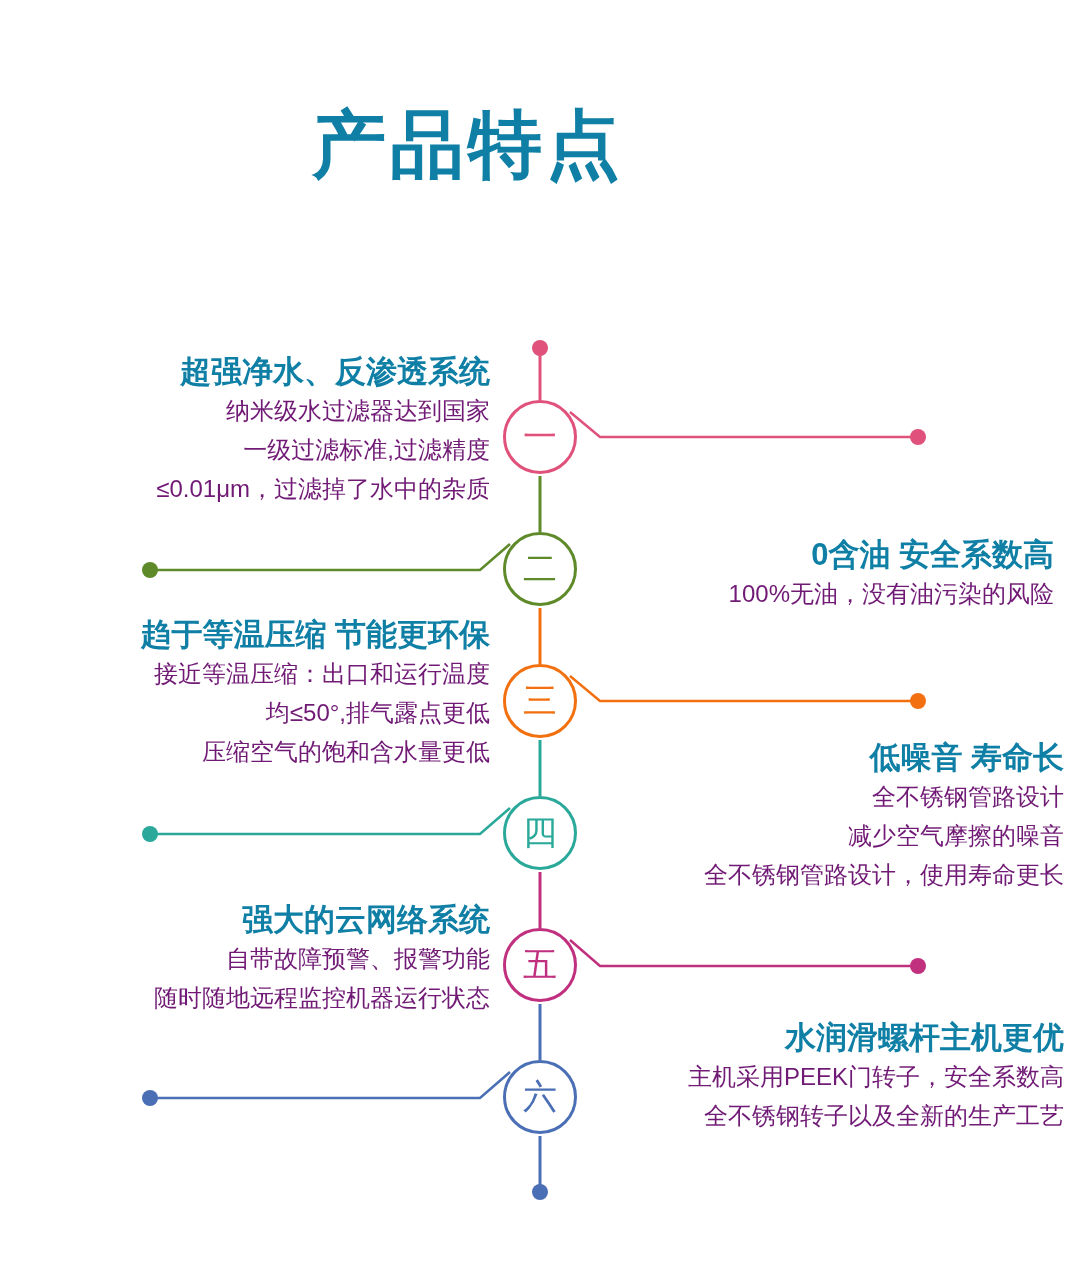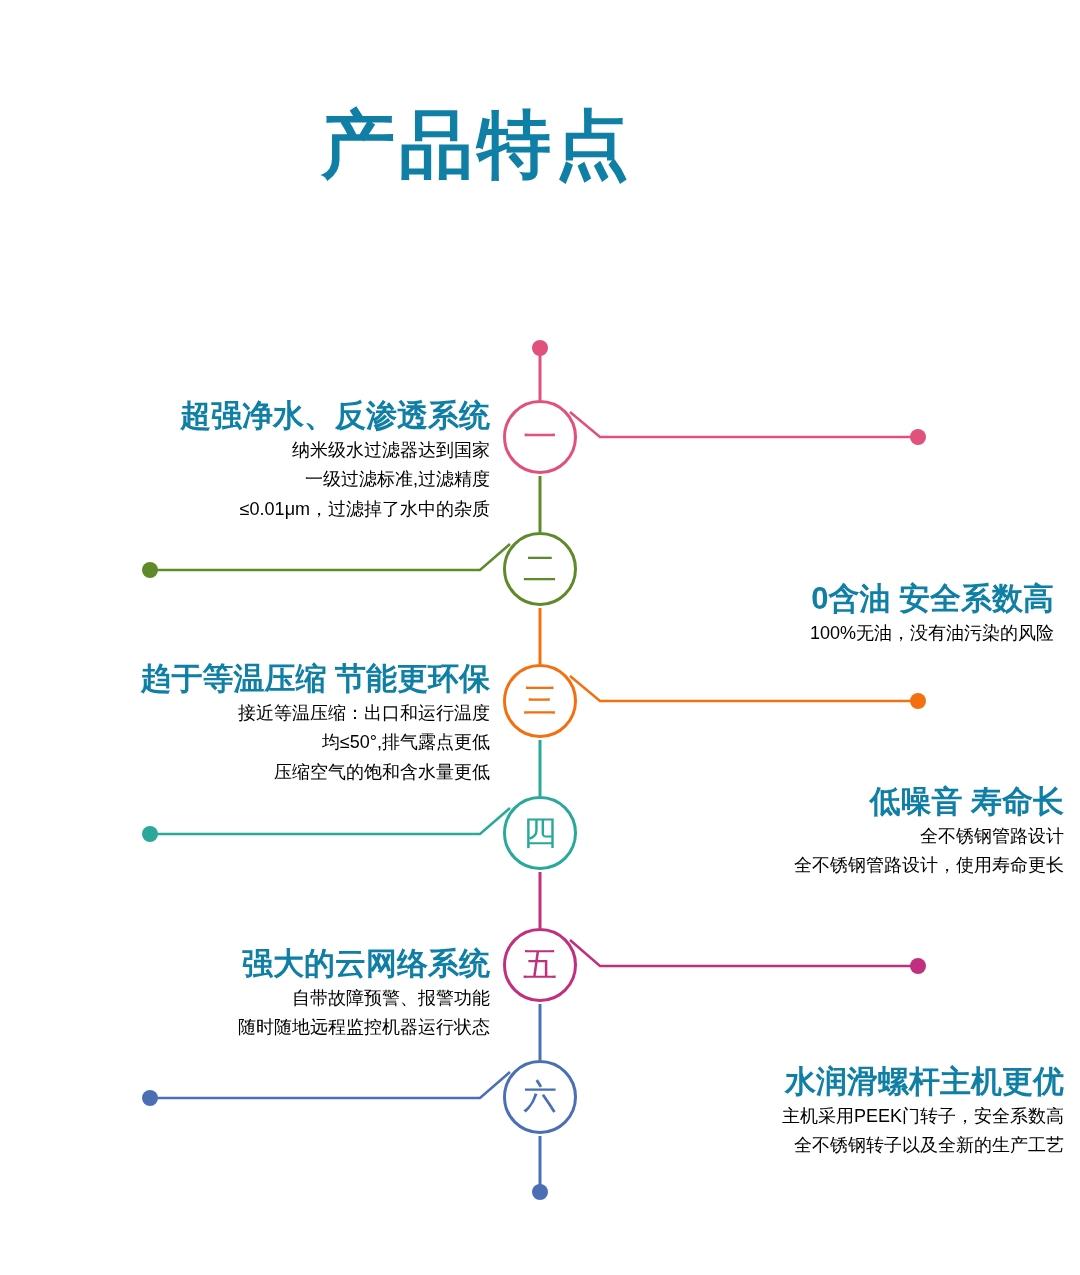--- a/index.html
+++ b/index.html
@@ -18,21 +18,20 @@
   #page-title {
     position: absolute;
     top: 96px;
     left: 0;
     width: 936px;
     text-align: center;
     font-size: 74px;
     font-weight: bold;
     letter-spacing: 4px;
     color: #0f7fa5;
-    margin-left: 9px;
   }
 
   
   #timeline-svg {
     position: absolute;
     left: 0;
     top: 0;
     width: 1080px;
     height: 1275px;
   }
@@ -50,32 +49,31 @@
     align-items: center;
     justify-content: center;
     font-size: 34px;
     font-weight: 500;
     left: 503px;
   }
 
   
   .block {
     position: absolute;
-    margin-top: 44px;
   }
   .block .head {
     font-size: 31px;
     font-weight: bold;
     color: #0f7fa5;
     line-height: 1.3;
     white-space: nowrap;
   }
   .block .line {
-    font-size: 18px;
-    color: #000000;
+    font-size: 24px;
+    color: #701a75;
     line-height: 1.62;
     white-space: nowrap;
   }
   .block.right {
     text-align: right;
   }
   .block.left {
     text-align: right;
   }
 </style>
@@ -151,20 +149,21 @@
 <div class="block right" style="left:20px; top:615px; width:470px;">
   <div class="head">趋于等温压缩 节能更环保</div>
   <div class="line">接近等温压缩：出口和运行温度</div>
   <div class="line">均≤50°,排气露点更低</div>
   <div class="line">压缩空气的饱和含水量更低</div>
 </div>
 
 <div class="block left" style="left:594px; top:738px; width:470px;">
   <div class="head">低噪音 寿命长</div>
   <div class="line">全不锈钢管路设计</div>
+  <div class="line">减少空气摩擦的噪音</div>
   <div class="line">全不锈钢管路设计，使用寿命更长</div>
 </div>
 
 <div class="block right" style="left:20px; top:900px; width:470px;">
   <div class="head">强大的云网络系统</div>
   <div class="line">自带故障预警、报警功能</div>
   <div class="line">随时随地远程监控机器运行状态</div>
 </div>
 
 <div class="block left" style="left:594px; top:1018px; width:470px;">

